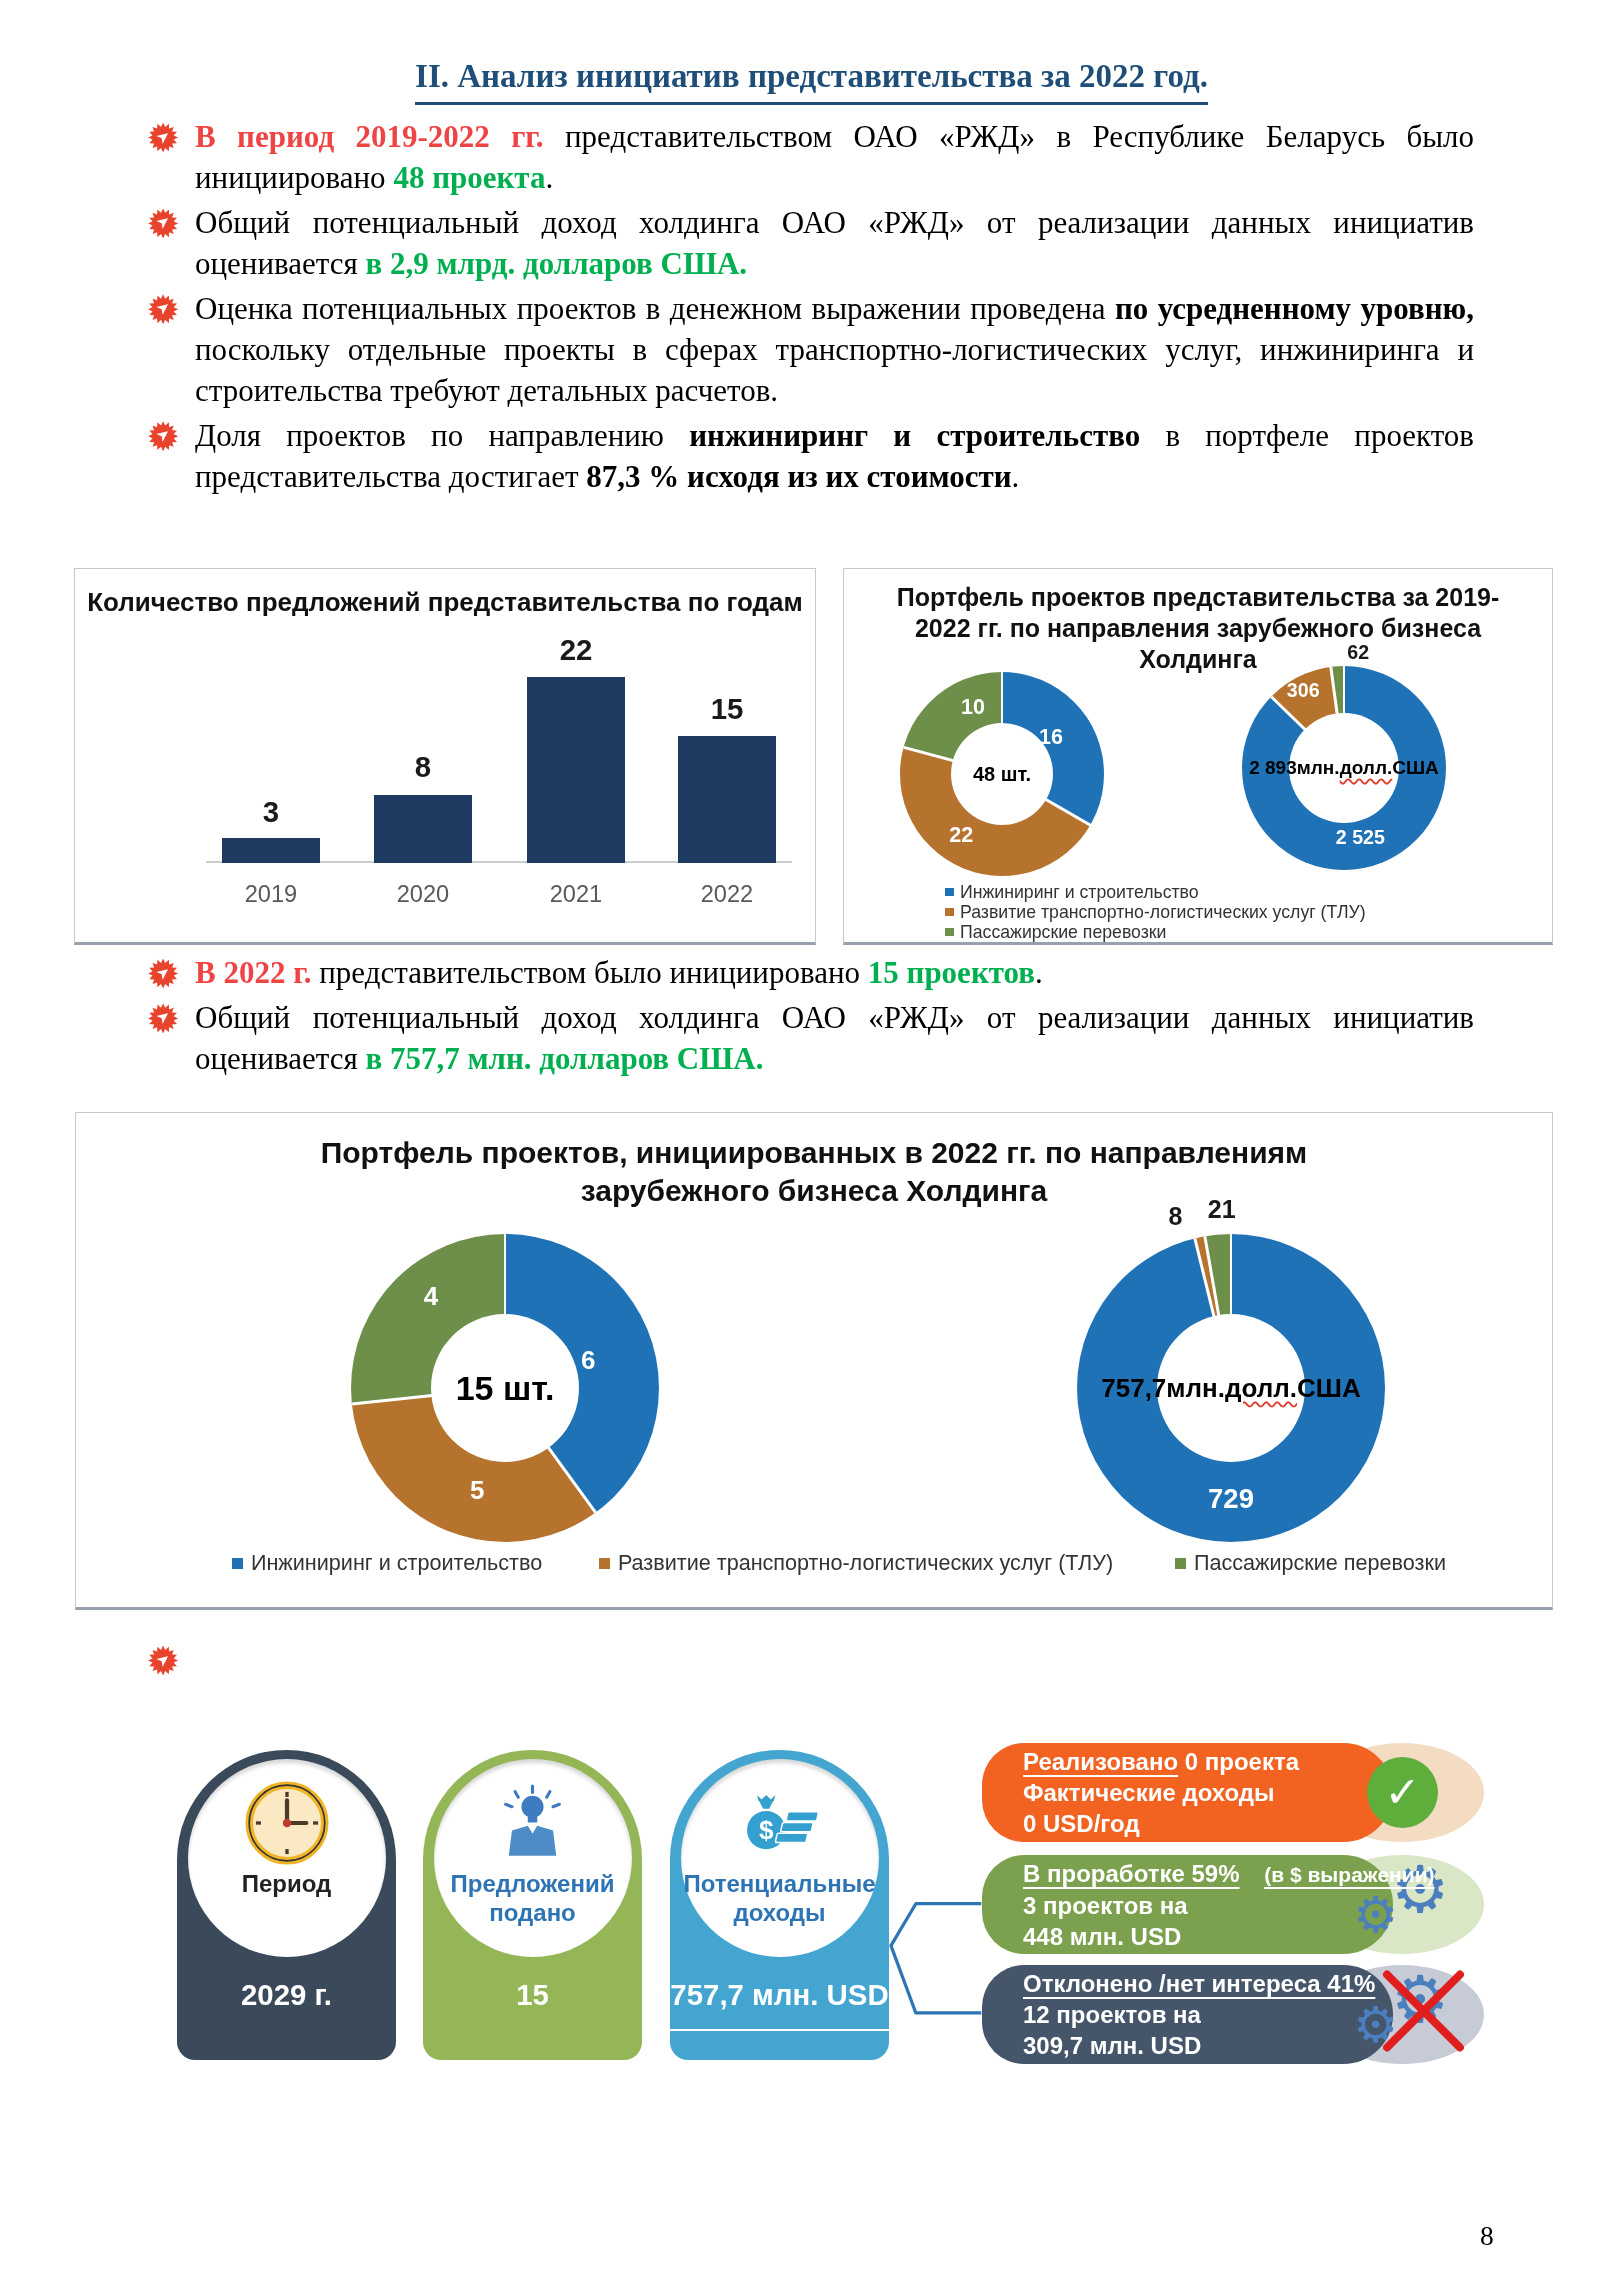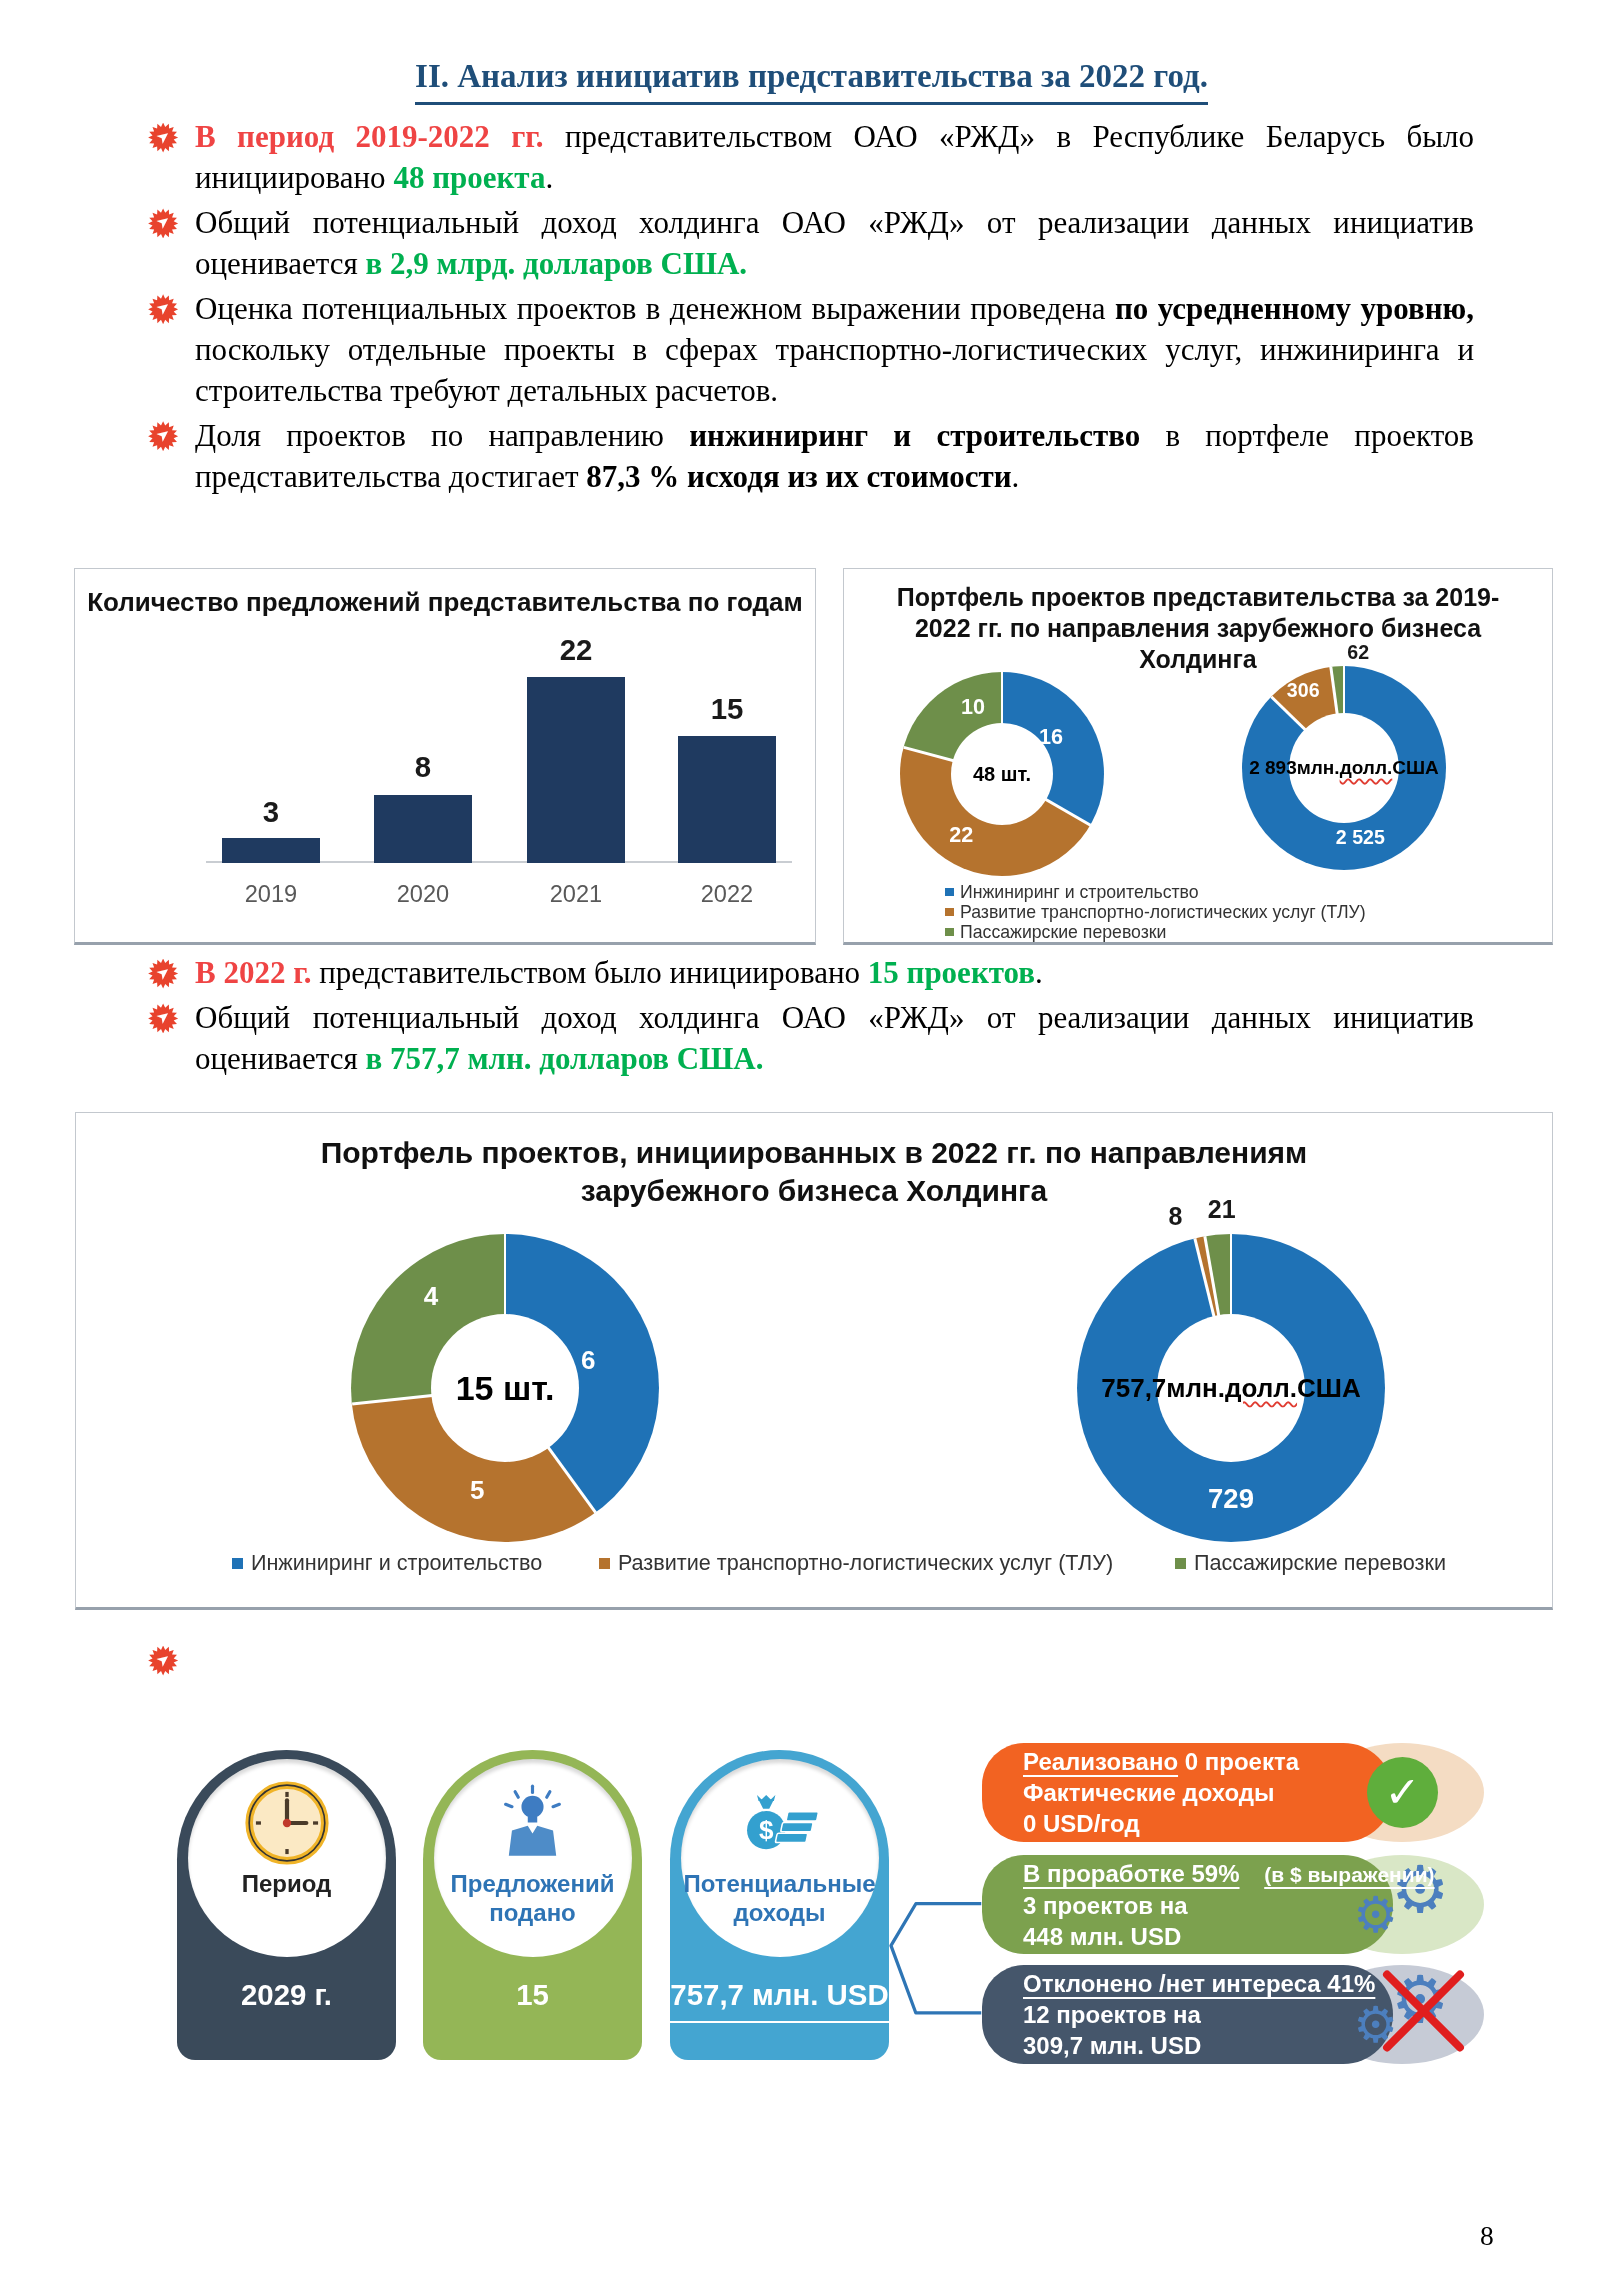--- a/index.html
+++ b/index.html
@@ -58,21 +58,21 @@
   .legend-big .leg-sq{width:11px;height:11px;}
 
   
   #infographic{position:absolute;left:0;top:1721px;width:1623px;height:406px;font-family:"Liberation Sans",sans-serif;}
   .pill{position:absolute;top:29.4px;width:219px;height:310px;border-radius:111px 111px 18.3px 18.3px;}
   .pill-circle{position:absolute;left:10.5px;top:8.5px;width:198px;height:198px;border-radius:50%;background:#fff;display:flex;flex-direction:column;align-items:center;box-shadow:0 3.9px 3.9px rgba(0,0,0,0.15) inset;}
   .pill-icon{margin-top:22px;height:84px;display:flex;align-items:center;justify-content:center;}
   .pill-label{margin-top:3.9px;font-weight:bold;font-size:24px;line-height:29px;text-align:center;color:#2E74B5;}
   .pill-label.dark{color:#222;}
   .pill-value{position:absolute;left:0;top:228px;width:100%;text-align:center;color:#fff;font-weight:bold;font-size:29.4px;}
-  .pill-value .u{border-bottom:2.6px solid #fff;padding-bottom:10px;}
+  .pill-value .u{border-bottom:2.6px solid #fff;padding-bottom:18px;}
   #pill-period{left:177px;background:#3A4A5A;}
   #pill-offers{left:423px;background:#94B656;}
   #pill-income{left:670px;background:#44A5D1;}
 
   .banner{position:absolute;left:982px;width:501px;height:99px;}
   .banner .cap{position:absolute;left:338px;top:0;width:164px;height:99px;border-radius:50%;}
   .banner .bbody{position:absolute;left:0;top:0;width:411px;height:99px;border-radius:50px 59px 59px 50px;}
   .banner .btext{position:absolute;left:41px;top:3.3px;color:#fff;font-weight:bold;font-size:24px;line-height:31px;white-space:nowrap;}
   .banner .u{text-decoration:underline;text-decoration-thickness:2px;text-underline-offset:5.2px;}
   .banner .note{font-size:21px;font-weight:bold;margin-left:18px;}

